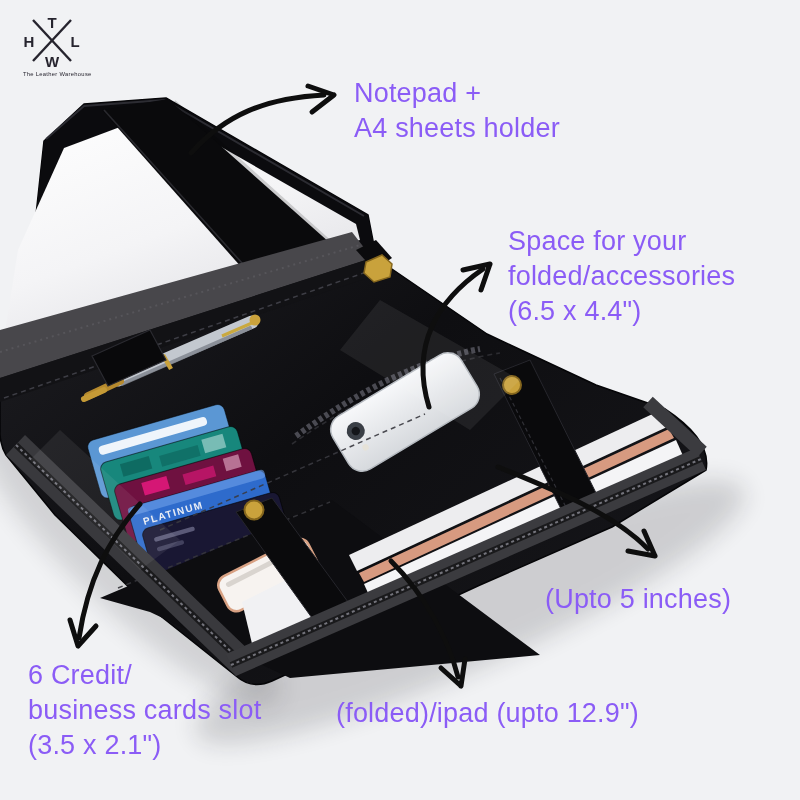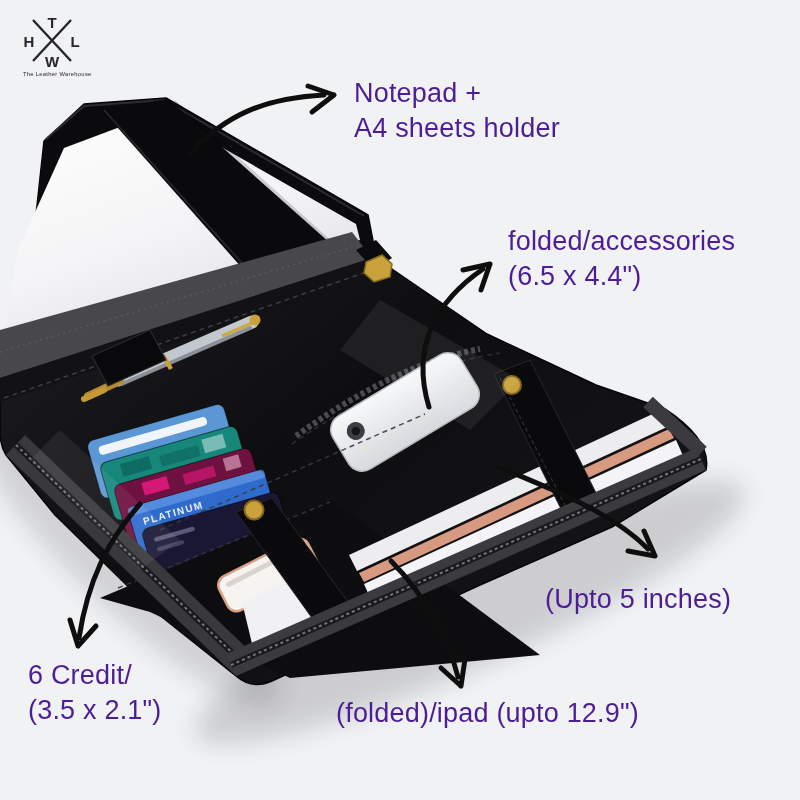--- a/index.html
+++ b/index.html
@@ -5,21 +5,21 @@
   html,body{margin:0;padding:0;background:#e6e7ea;}
   .stage{
     position:relative;width:800px;height:800px;overflow:hidden;
     background:#f1f2f4;
     font-family:"Liberation Sans", sans-serif;
   }
   .scene{position:absolute;inset:0;}
   .label{
     position:absolute;
     font-size:27px;line-height:35px;letter-spacing:.2px;
-    color:#4c1d95;white-space:nowrap;
+    color:#8b5cf6;white-space:nowrap;
   }
 </style>
 </head>
 <body>
 
 <div class="stage">
 
   <svg class="scene" viewBox="0 0 800 800">
     <defs>
       <filter id="blur1" x="-40%" y="-40%" width="180%" height="180%">
@@ -205,30 +205,32 @@
       <text x="23" y="76" font-family="Liberation Sans, sans-serif" font-size="5.8" letter-spacing="0.3" fill="#26242e">The Leather Warehouse</text>
     </g>
   </svg>
 
   <div class="label" style="left:354px;top:76px">
     <div>Notepad +</div>
     <div>A4 sheets holder</div>
   </div>
 
   <div class="label" style="left:508px;top:224px">
+    <div>Space for your</div>
     <div>folded/accessories</div>
     <div>(6.5 x 4.4")</div>
   </div>
 
   <div class="label" style="left:545px;top:582px">
     <div>(Upto 5 inches)</div>
   </div>
 
   <div class="label" style="left:28px;top:658px">
     <div>6 Credit/</div>
+    <div>business cards slot</div>
     <div>(3.5 x 2.1")</div>
   </div>
 
   <div class="label" style="left:336px;top:696px">
     <div>(folded)/ipad (upto 12.9")</div>
   </div>
 
 </div>
 
 </body></html>

